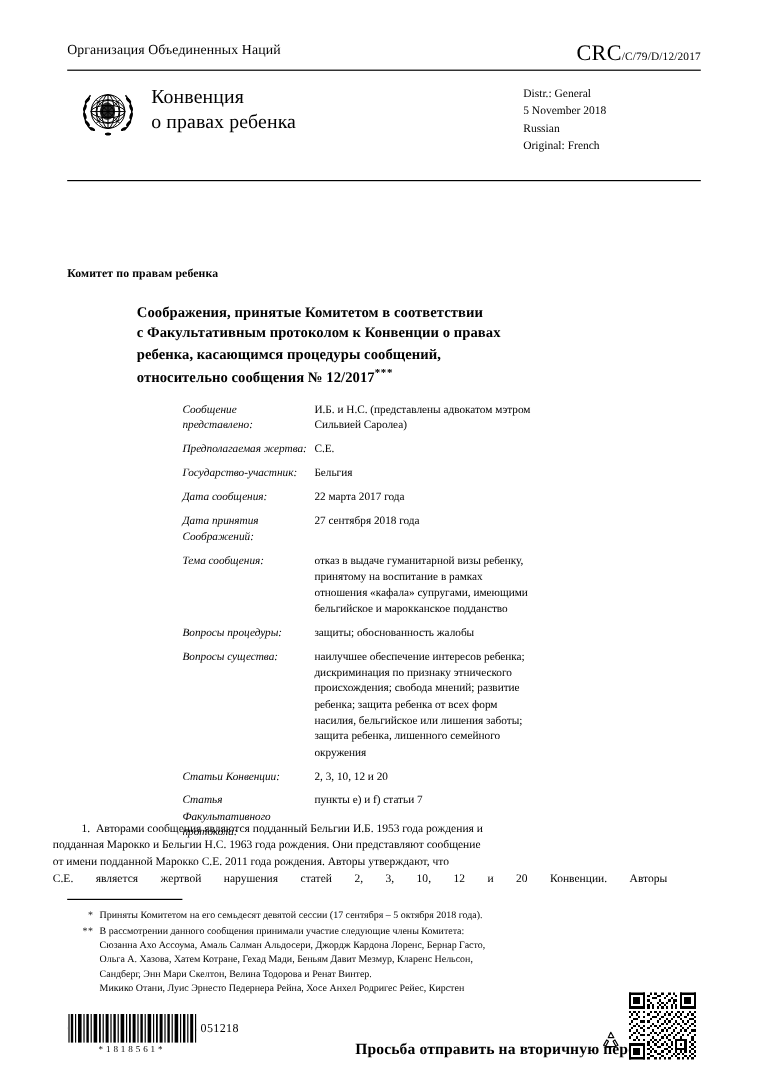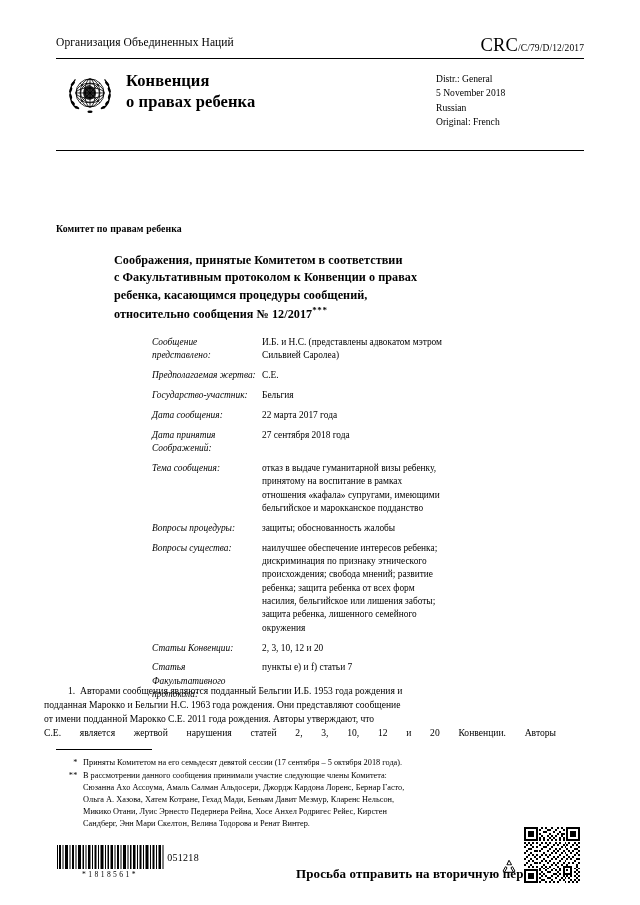--- a/index.html
+++ b/index.html
@@ -69,21 +69,21 @@
     width: 52px;
     height: 52px;
     margin: 2px 10px 0 8px;
     flex: 0 0 auto;
   }
   .conv-title {
     flex: 1 1 auto;
     padding-top: 4px;
   }
   .conv-title .line {
-    font-weight: bold;
+    font-weight: normal;
     font-size: 16.5px;
     line-height: 1.28;
     letter-spacing: 0.1px;
     white-space: nowrap;
   }
   .distr {
     flex: 0 0 auto;
     width: 148px;
     padding-top: 6px;
     padding-left: 6px;
@@ -438,22 +438,22 @@
       <div class="fn-text">
         <span class="fline">Приняты Комитетом на его семьдесят девятой сессии (17 сентября – 5 октября 2018 года).</span>
       </div>
     </div>
     <div class="fn">
       <div class="fn-mark">**</div>
       <div class="fn-text">
         <span class="fline">В рассмотрении данного сообщения принимали участие следующие члены Комитета:</span>
         <span class="fline">Сюзанна Ахо Ассоума, Амаль Салман Альдосери, Джордж Кардона Лоренс, Бернар Гасто,</span>
         <span class="fline">Ольга А. Хазова, Хатем Котране, Гехад Мади, Беньям Давит Мезмур, Кларенс Нельсон,</span>
+        <span class="fline">Сандберг, Энн Мари Скелтон, Велина Тодорова и Ренат Винтер.</span>
         <span class="fline">Микико Отани, Луис Эрнесто Педернера Рейна, Хосе Анхел Родригес Рейес, Кирстен</span>
-        <span class="fline">Сандберг, Энн Мари Скелтон, Велина Тодорова и Ренат Винтер.</span>
       </div>
     </div>
   </div>
 
   <div class="ge-line">GE.18-18561  (R)    281118  051218</div>
 
   <div class="barcode">
     <svg viewBox="0 0 216 48" width="108" height="24" preserveAspectRatio="none" aria-hidden="true">
       <rect x="0" y="0" width="216" height="48" fill="#fff"></rect>
       <g fill="#000">

